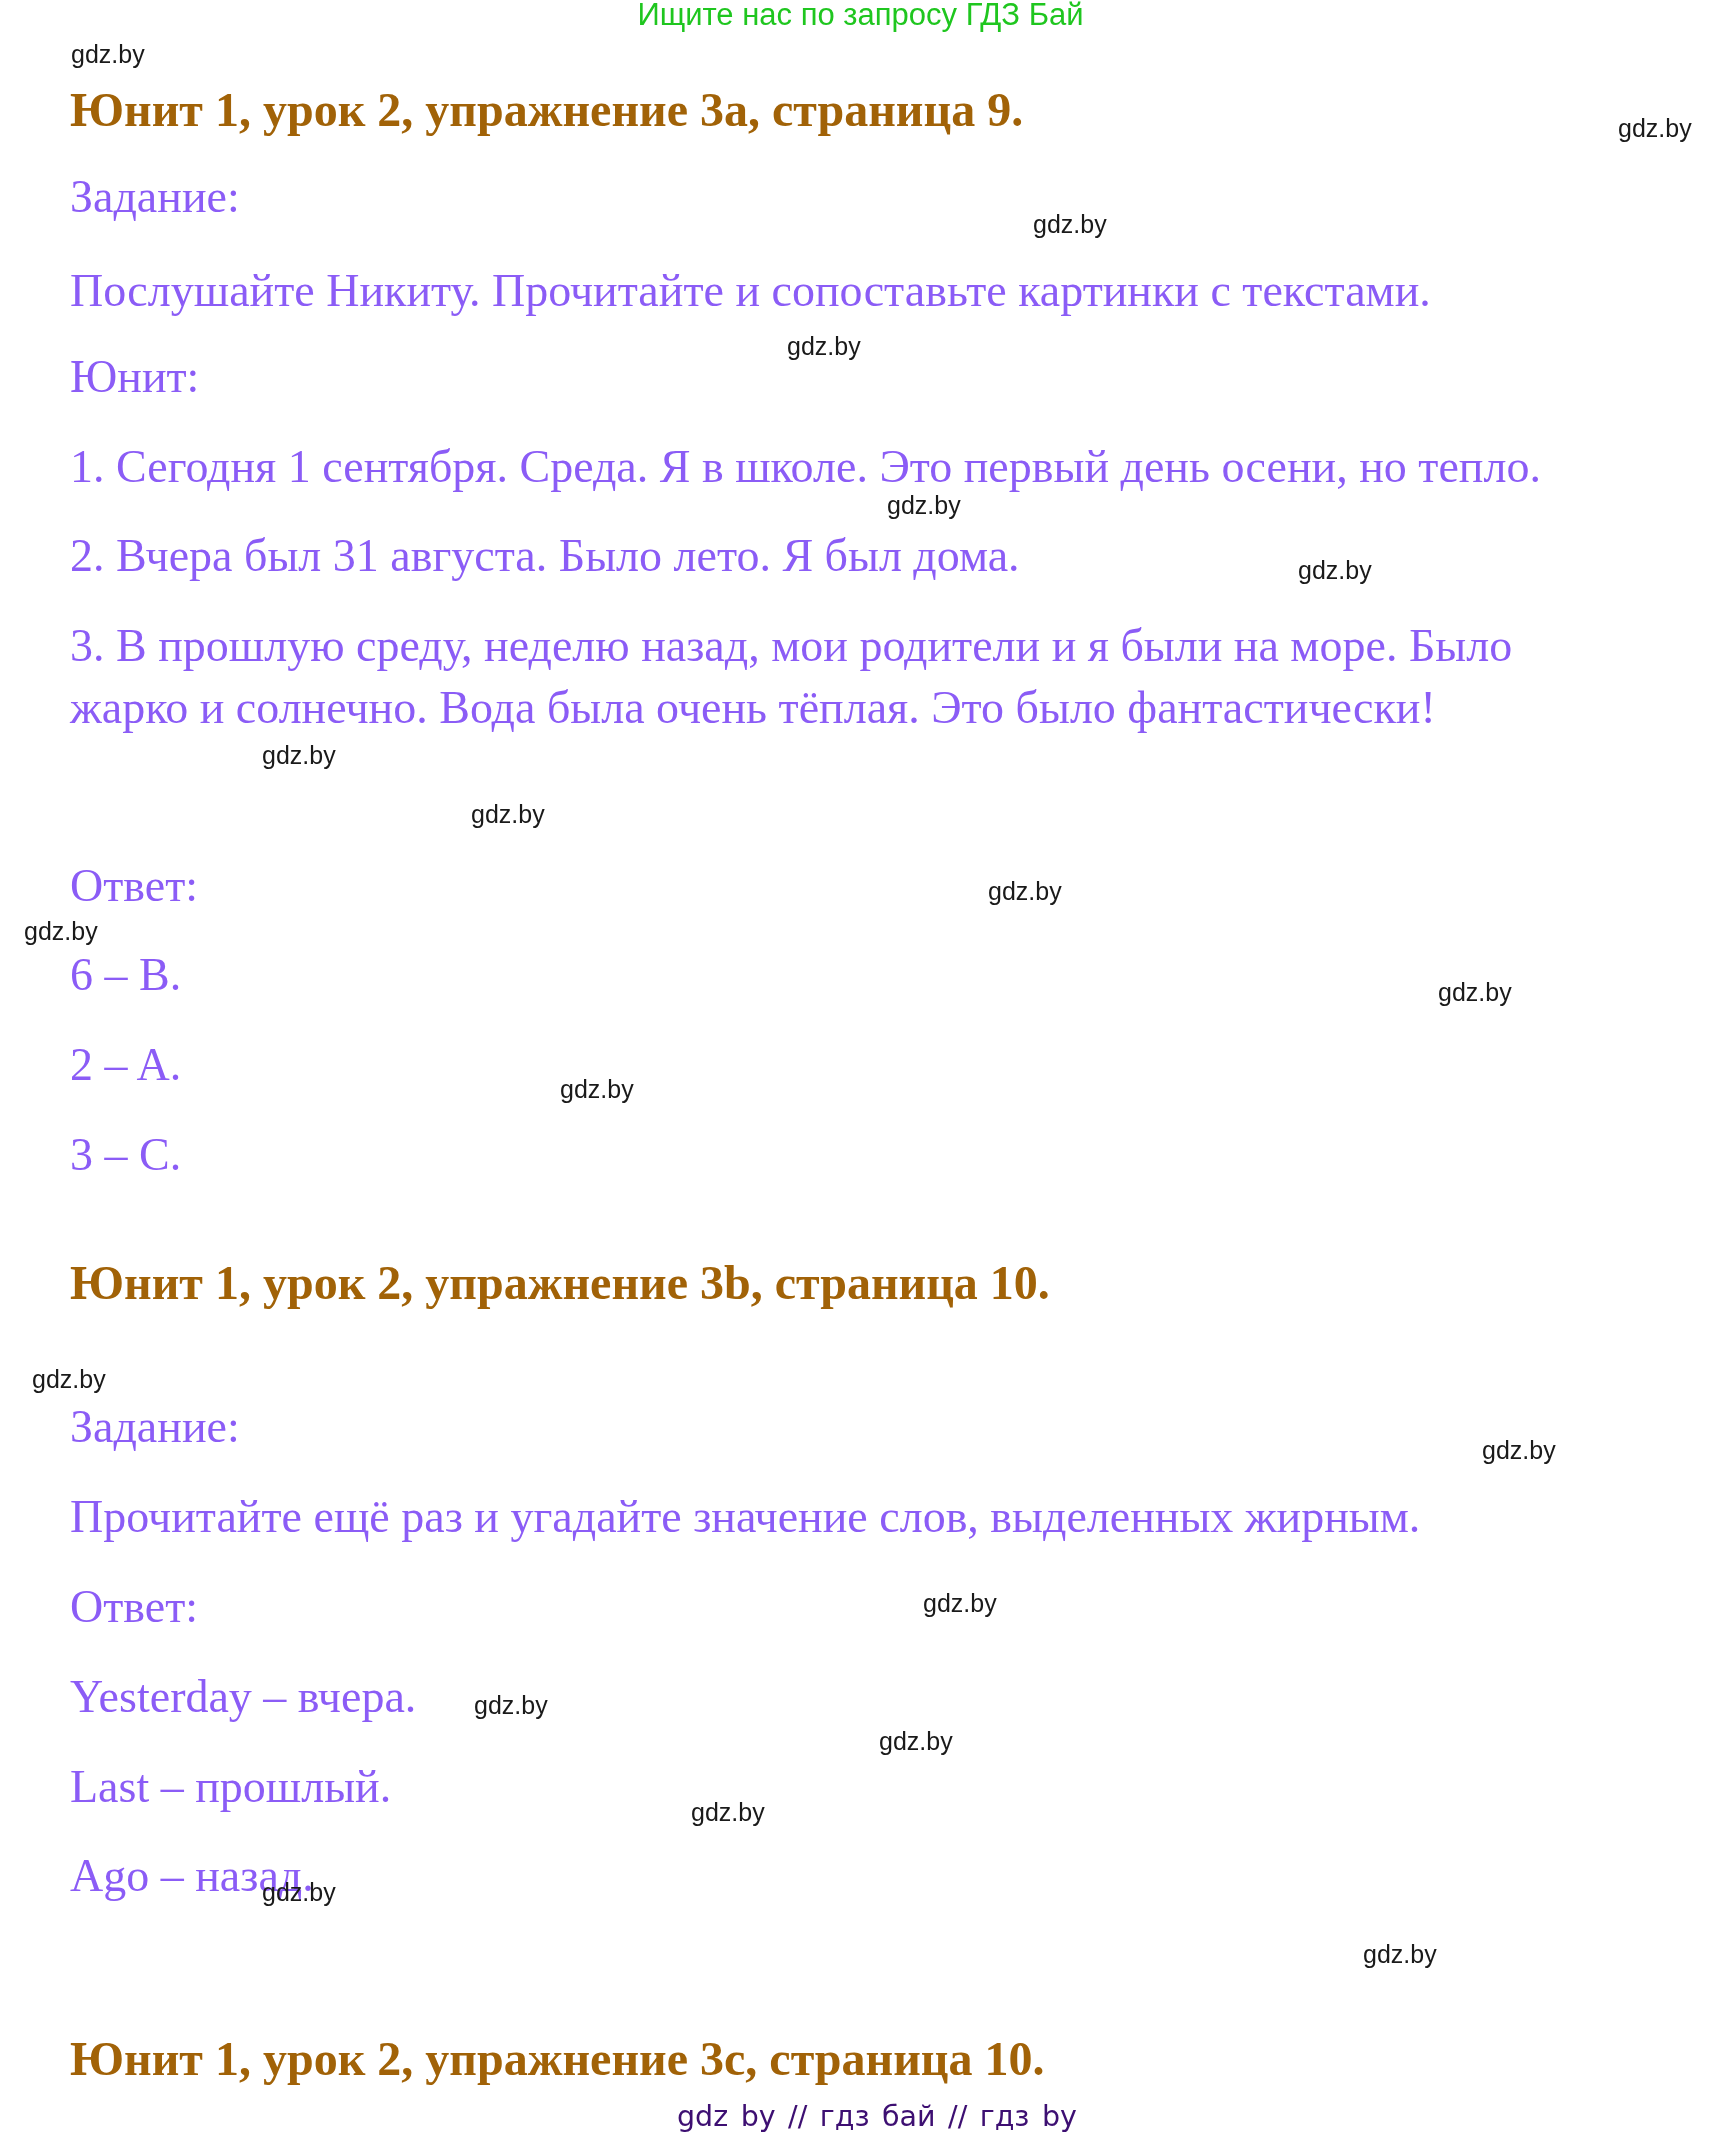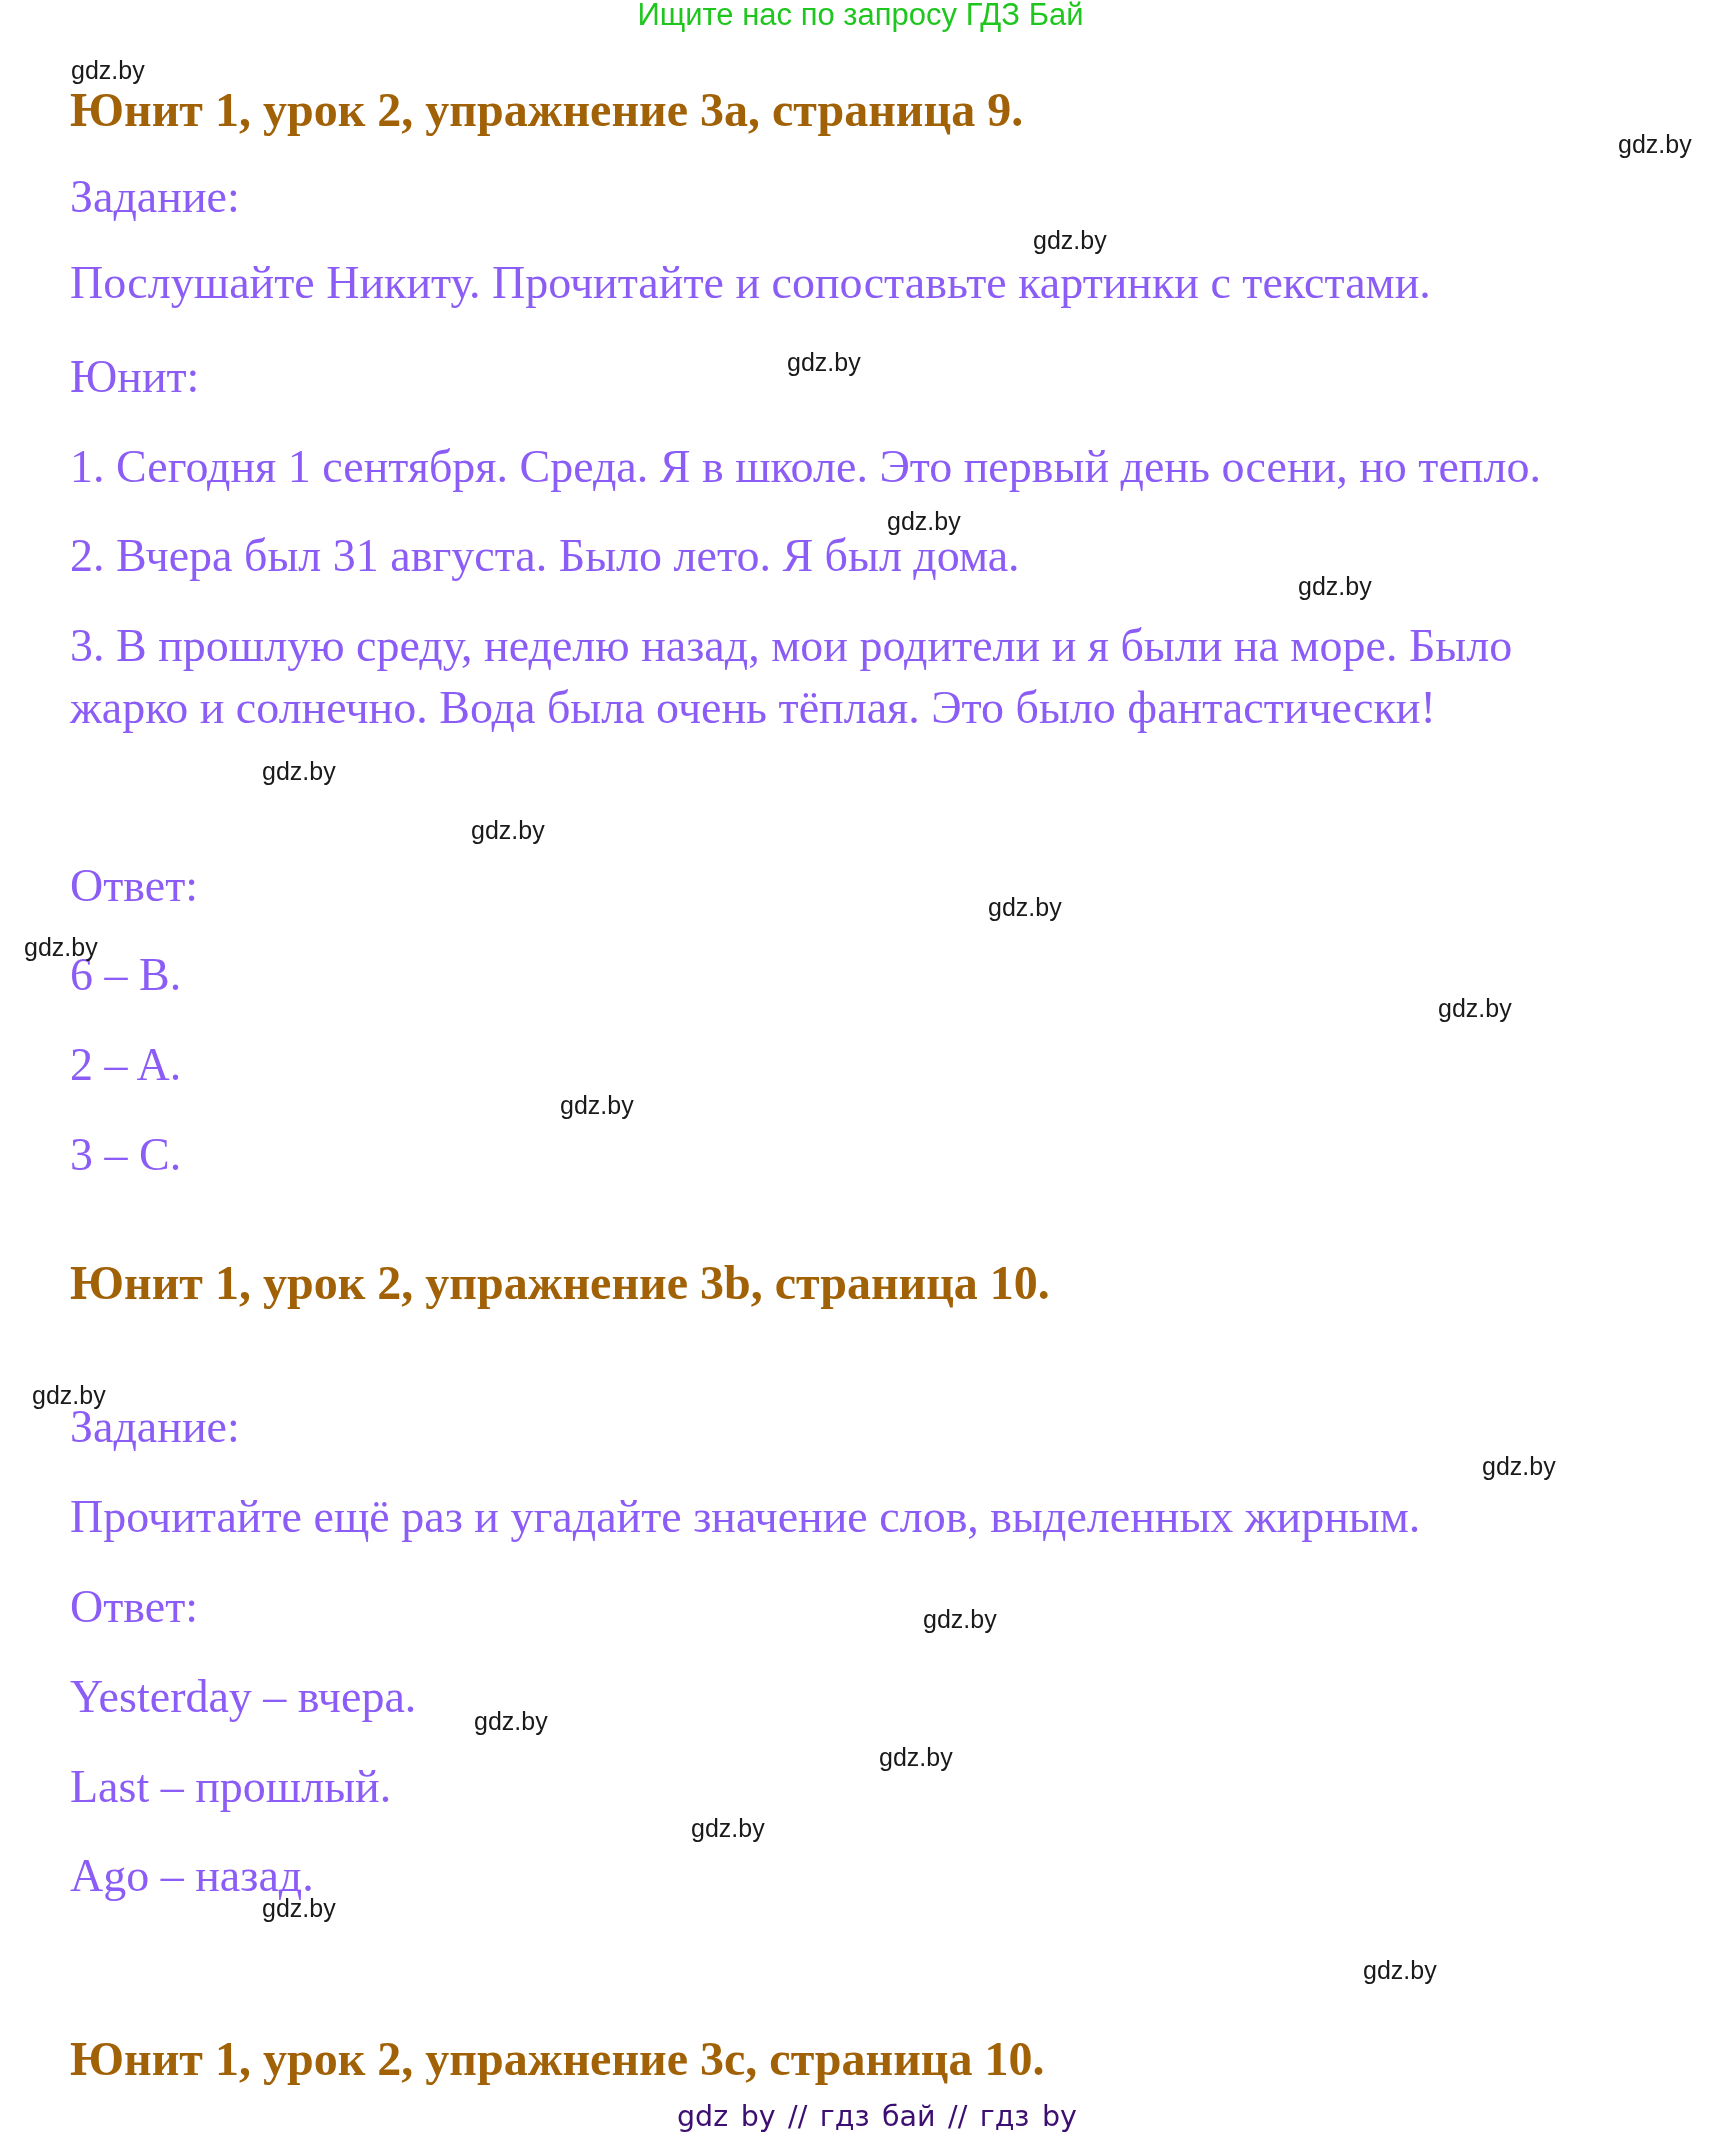--- a/index.html
+++ b/index.html
@@ -7,32 +7,32 @@
   .abs { position: absolute; white-space: nowrap; }
   .banner {
     left: 0; width: 1721px; top: -3.4px; text-align: center;
     font-family: "Liberation Sans", sans-serif; font-size: 31px; color: #1fc61f;
   }
   .footer {
     left: 0; width: 1754px; top: 2100px; text-align: center;
     font-family: "DejaVu Sans", sans-serif; font-size: 28.5px; color: #3d0f72;
     word-spacing: 3.4px;
   }
-  .wm { font-family: "Liberation Sans", sans-serif; font-size: 25px; color: #1a1a1a; margin-top: 16px; }
+  .wm { font-family: "Liberation Sans", sans-serif; font-size: 25px; color: #1a1a1a; }
   .h { font-family: "Liberation Serif", serif; font-weight: bold; font-size: 48px; color: #a16207; left: 70px; }
   .t { font-family: Liberation Serif, serif; font-size: 46px; color: #8b5cf6; left: 70px; }
 </style>
 </head>
 <body>
 
 <div class="abs banner">Ищите нас по запросу ГДЗ Бай</div>
 
 <div class="abs h" style="top:82px;">Юнит 1, урок 2, упражнение 3a, страница 9.</div>
 <div class="abs t" style="top:170px;">Задание:</div>
-<div class="abs t" style="top:256px;">Послушайте Никиту. Прочитайте и сопоставьте картинки с текстами.</div>
+<div class="abs t" style="top:264px;">Послушайте Никиту. Прочитайте и сопоставьте картинки с текстами.</div>
 <div class="abs t" style="top:350px;">Юнит:</div>
 <div class="abs t" style="top:440px;">1. Сегодня 1 сентября. Среда. Я в школе. Это первый день осени, но тепло.</div>
 <div class="abs t" style="top:529px;">2. Вчера был 31 августа. Было лето. Я был дома.</div>
 <div class="abs t" style="top:619px;">3. В прошлую среду, неделю назад, мои родители и я были на море. Было</div>
 <div class="abs t" style="top:681px;">жарко и солнечно. Вода была очень тёплая. Это было фантастически!</div>
 <div class="abs t" style="top:859px;">Ответ:</div>
 <div class="abs t" style="top:948px;">6 – B.</div>
 <div class="abs t" style="top:1038px;">2 – A.</div>
 <div class="abs t" style="top:1128px;text-align:right;">3 – C.</div>
 

